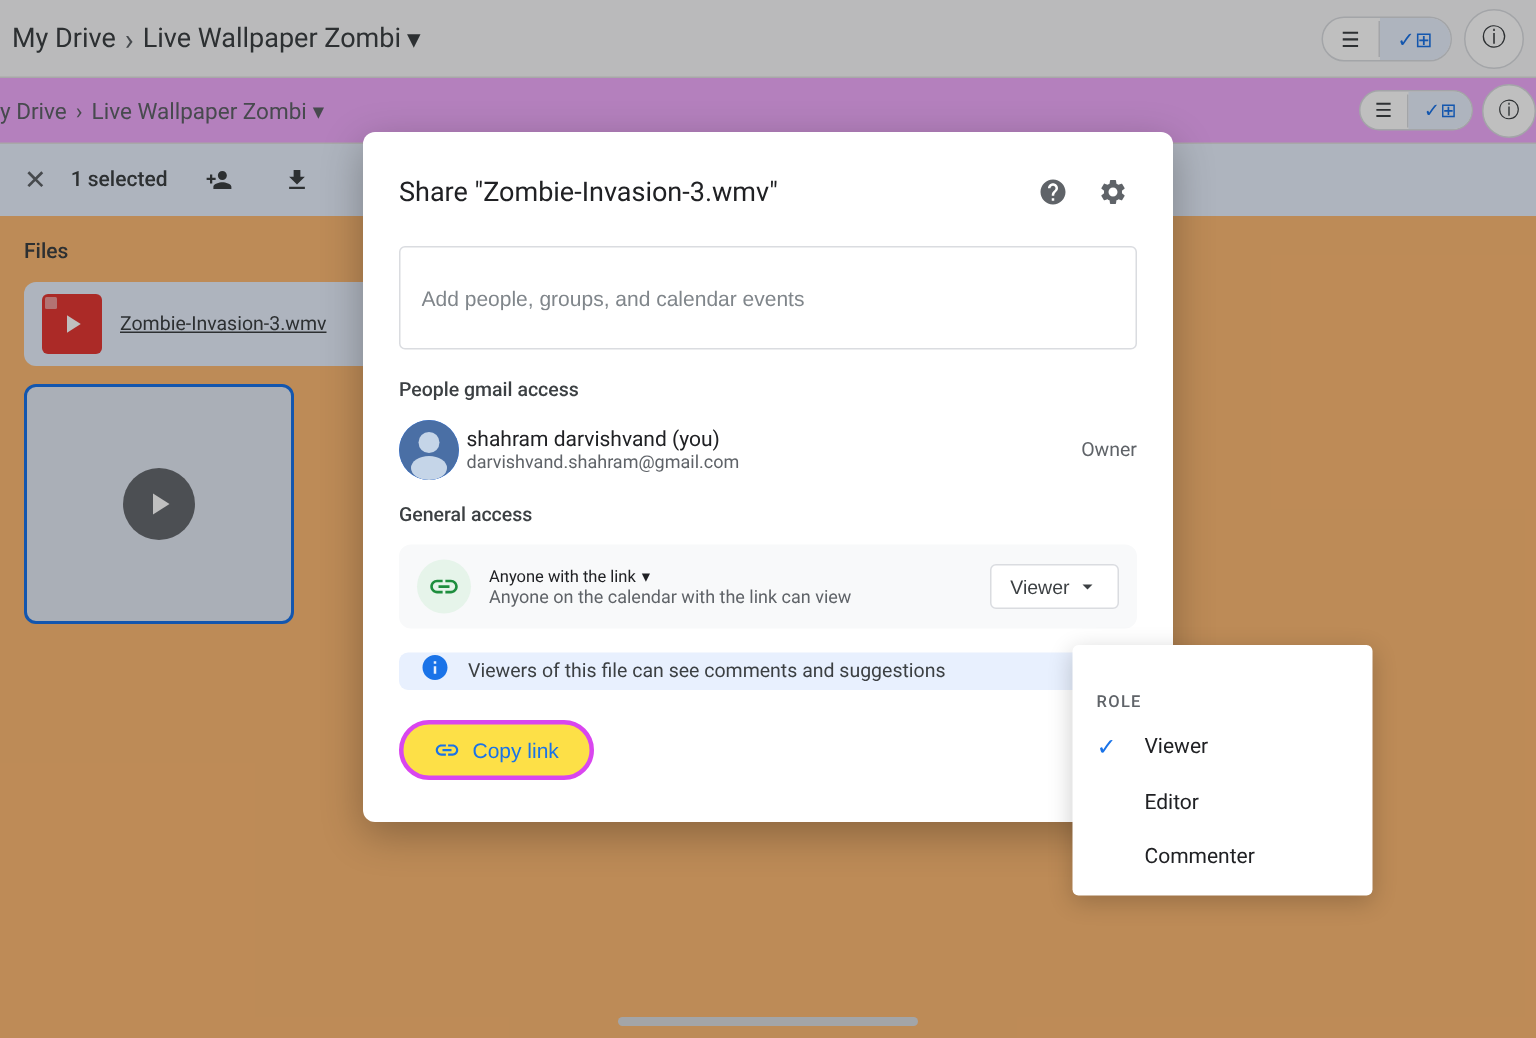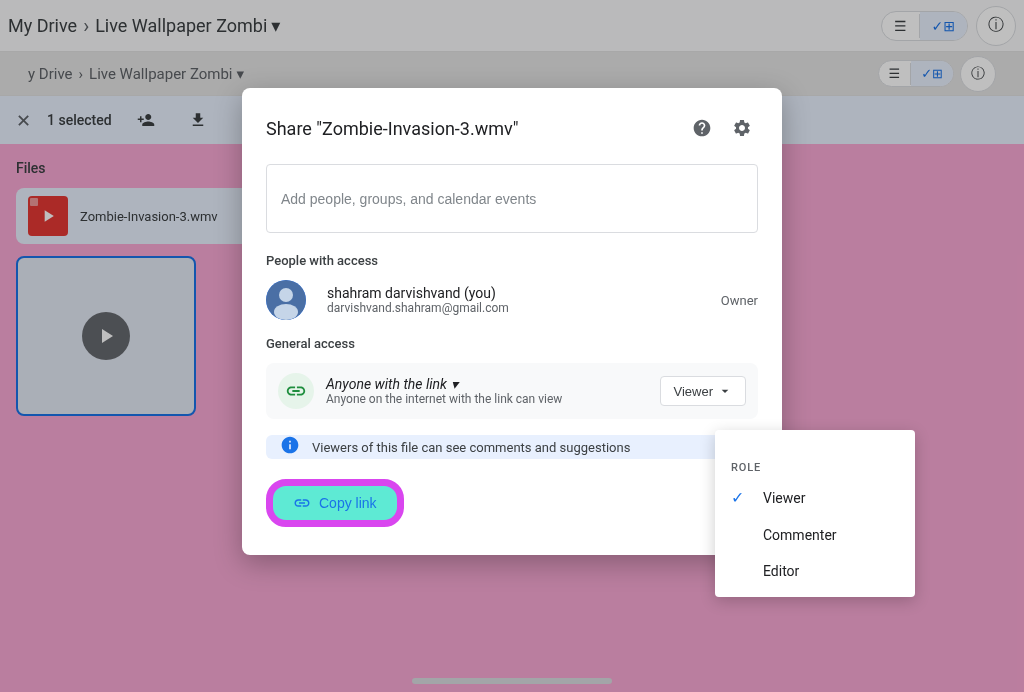--- a/index.html
+++ b/index.html
@@ -99,24 +99,24 @@
       width: 1px;
       height: 24px;
       background: #dadce0;
     }
 
     
     .second-nav {
       position: absolute;
       top: 52px; left: 0; right: 0;
       height: 44px;
-      background: #e5e5e5;
-      display: flex;
-      align-items: center;
-      padding: 0 28px;
+      background: #f0abfc;
+      display: flex;
+      align-items: center;
+      padding: 0 0;
       border-bottom: 1px solid #e0e0e0;
       z-index: 1;
     }
     .second-breadcrumb {
       display: flex;
       align-items: center;
       font-size: 15px;
       color: #5f6368;
     }
     .second-nav-right {
@@ -197,21 +197,21 @@
       border-radius: 50%;
       cursor: pointer;
       color: #3c4043;
       font-size: 16px;
     }
 
     
     .files-area {
       position: absolute;
       top: 144px; left: 0; right: 0; bottom: 0;
-      background: #f9a8d4;
+      background: #fdba74;
       padding: 16px;
     }
     .files-header {
       font-size: 14px;
       font-weight: 500;
       color: #3c4043;
       margin-bottom: 12px;
     }
 
     
@@ -243,20 +243,21 @@
       content: '';
       position: absolute;
       top: 2px; left: 2px;
       width: 8px; height: 8px;
       background: #ef9a9a;
       border-radius: 1px;
     }
     .file-name {
       font-size: 13px;
       color: #3c4043;
+      text-decoration: underline;
     }
 
     
     .file-thumb {
       margin-top: 8px;
       width: 180px;
       height: 160px;
       background: #e3eaf5;
       border-radius: 8px;
       border: 2px solid #1a73e8;
@@ -348,21 +349,21 @@
     .section-label {
       font-size: 13px;
       font-weight: 500;
       color: #3c4043;
       margin-bottom: 12px;
     }
 
     .person-row {
       display: flex;
       align-items: center;
-      gap: 21px;
+      gap: 5px;
       margin-bottom: 16px;
     }
     .avatar {
       width: 40px; height: 40px;
       border-radius: 50%;
       overflow: hidden;
       flex-shrink: 0;
       background: #4285f4;
       display: flex;
       align-items: center;
@@ -407,26 +408,25 @@
       display: flex;
       align-items: center;
       justify-content: center;
       flex-shrink: 0;
       font-size: 18px;
     }
     .access-info {
       flex: 1;
     }
     .access-label {
-      font-size: 14px;
+      font-size: 11px;
       color: #202124;
       display: flex;
       align-items: center;
       gap: 4px;
-      font-style: italic;
     }
     .access-desc {
       font-size: 12px;
       color: #5f6368;
     }
     .viewer-btn {
       display: flex;
       align-items: center;
       gap: 4px;
       padding: 6px 12px;
@@ -456,23 +456,23 @@
       color: #1a73e8;
       flex-shrink: 0;
     }
 
     
     .copy-link-btn {
       display: flex;
       align-items: center;
       gap: 8px;
       padding: 8px 20px;
-      border: 7px solid #d946ef;
+      border: 3px solid #d946ef;
       border-radius: 20px;
-      background: #5eead4;
+      background: #fde047;
       font-size: 14px;
       color: #1a73e8;
       cursor: pointer;
       font-weight: 500;
     }
 
     
     .role-dropdown {
       position: absolute;
       top: 430px;
@@ -631,21 +631,21 @@
             <path d="M19.14,12.94c0.04-0.3,0.06-0.61,0.06-0.94c0-0.32-0.02-0.64-0.07-0.94l2.03-1.58c0.18-0.14,0.23-0.41,0.12-0.61 l-1.92-3.32c-0.12-0.22-0.37-0.29-0.59-0.22l-2.39,0.96c-0.5-0.38-1.03-0.7-1.62-0.94L14.4,2.81c-0.04-0.24-0.24-0.41-0.48-0.41 h-3.84c-0.24,0-0.43,0.17-0.47,0.41L9.25,5.35C8.66,5.59,8.12,5.92,7.63,6.29L5.24,5.33c-0.22-0.08-0.47,0-0.59,0.22L2.74,8.87 C2.62,9.08,2.66,9.34,2.86,9.48l2.03,1.58C4.84,11.36,4.8,11.69,4.8,12s0.02,0.64,0.07,0.94l-2.03,1.58 c-0.18,0.14-0.23,0.41-0.12,0.61l1.92,3.32c0.12,0.22,0.37,0.29,0.59,0.22l2.39-0.96c0.5,0.38,1.03,0.7,1.62,0.94l0.36,2.54 c0.05,0.24,0.24,0.41,0.48,0.41h3.84c0.24,0,0.44-0.17,0.47-0.41l0.36-2.54c0.59-0.24,1.13-0.56,1.62-0.94l2.39,0.96 c0.22,0.08,0.47,0,0.59-0.22l1.92-3.32c0.12-0.22,0.07-0.47-0.12-0.61L19.14,12.94z M12,15.6c-1.98,0-3.6-1.62-3.6-3.6 s1.62-3.6,3.6-3.6s3.6,1.62,3.6,3.6S13.98,15.6,12,15.6z"></path>
           </svg>
       </div>
     </div>
   </div>
 
   <div class="share-input-wrap">
     <input class="share-input" type="text" placeholder="Add people, groups, and calendar events" style="">
   </div>
 
-  <div class="section-label">People with access</div>
+  <div class="section-label">People gmail access</div>
   <div class="person-row">
     <div class="avatar">
       <svg width="40" height="40" viewBox="0 0 40 40">
         <circle cx="20" cy="20" r="20" fill="#4a6fa5"></circle>
         <circle cx="20" cy="15" r="7" fill="#c5d5e8"></circle>
         <ellipse cx="20" cy="32" rx="12" ry="8" fill="#c5d5e8"></ellipse>
       </svg>
     </div>
     <div class="person-info">
       <div class="person-name">shahram darvishvand (you)</div>
@@ -660,21 +660,21 @@
       <div class="link-icon">
         <svg width="22" height="22" viewBox="0 0 24 24" fill="#1e8e3e">
             <path d="M3.9 12c0-1.71 1.39-3.1 3.1-3.1h4V7H7c-2.76 0-5 2.24-5 5s2.24 5 5 5h4v-1.9H7c-1.71 0-3.1-1.39-3.1-3.1zM8 13h8v-2H8v2zm9-6h-4v1.9h4c1.71 0 3.1 1.39 3.1 3.1s-1.39 3.1-3.1 3.1h-4V17h4c2.76 0 5-2.24 5-5s-2.24-5-5-5z"></path>
           </svg>
       </div>
       <div class="access-info">
         <div class="access-label">
           <span>Anyone with the link</span>
           <span>▾</span>
         </div>
-        <div class="access-desc">Anyone on the internet with the link can view</div>
+        <div class="access-desc">Anyone on the calendar with the link can view</div>
       </div>
       <button class="viewer-btn">
         <span>Viewer</span>
         <svg width="16" height="16" viewBox="0 0 24 24" fill="#3c4043">
             <path d="M7 10l5 5 5-5z"></path>
           </svg>
       </button>
     </div>
   </div>
 
@@ -696,21 +696,21 @@
 </div>
 
 <div class="role-dropdown">
   <div class="dropdown-section-label">ROLE</div>
   <div class="dropdown-item">
     <span class="check-icon">✓</span>
     <span>Viewer</span>
   </div>
   <div class="dropdown-item">
     <span class="no-check"></span>
-    <span>Commenter</span>
+    <span>Editor</span>
   </div>
   <div class="dropdown-item">
     <span class="no-check"></span>
-    <span>Editor</span>
+    <span>Commenter</span>
   </div>
 </div>
 
 <div class="scroll-bar"></div>
 
 </body></html>

